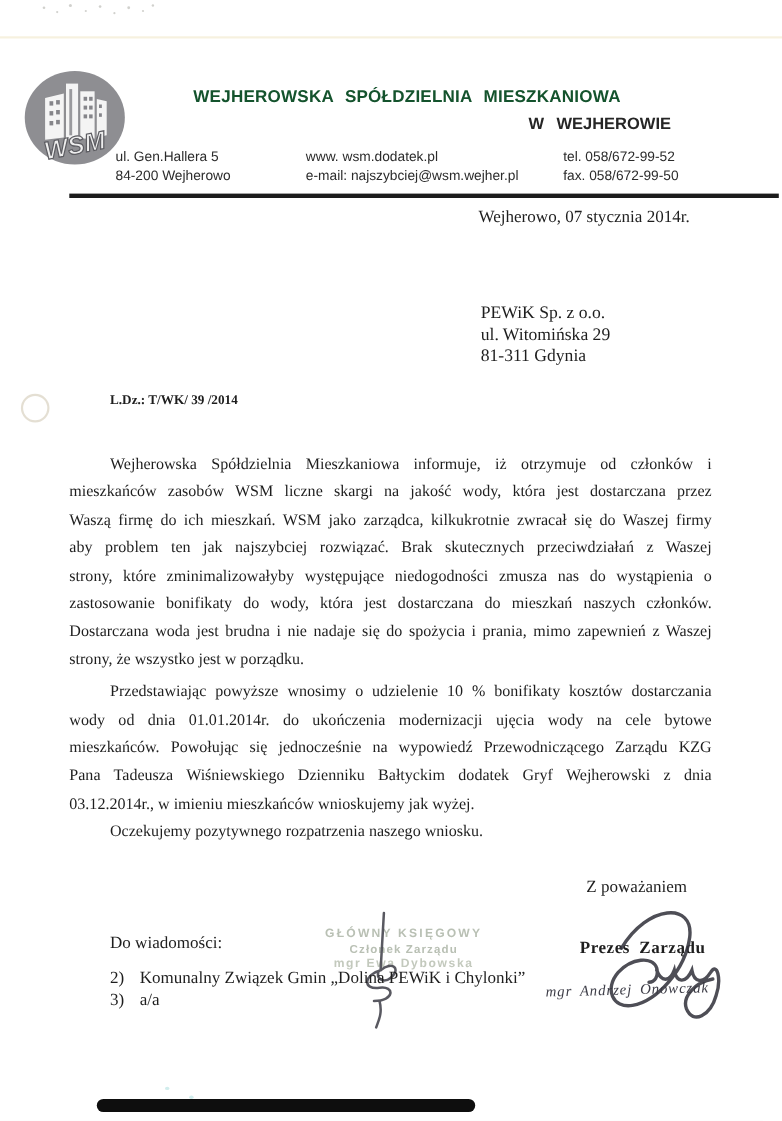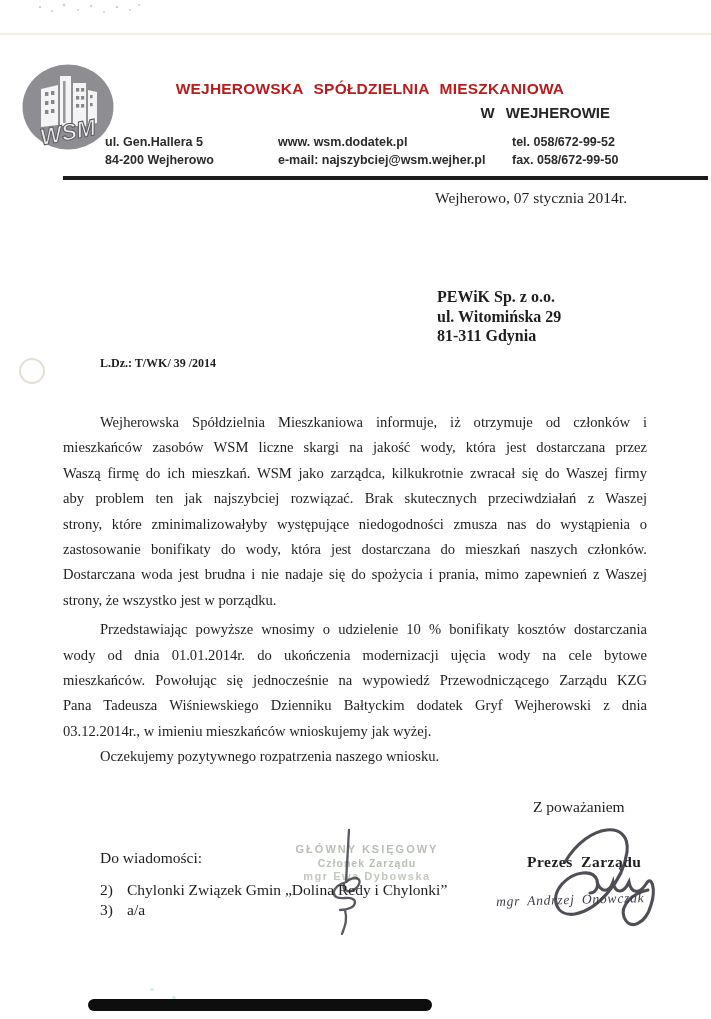--- a/index.html
+++ b/index.html
@@ -15,38 +15,38 @@
   .ring-artifact{position:absolute;left:19px;top:358px;width:22px;height:22px;
     border:2px solid rgba(205,196,175,.55);border-radius:50%;}
   .cyan-speck{position:absolute;width:4px;height:3px;background:rgba(140,210,210,.4);border-radius:50%;}
   .bottom-bar{position:absolute;left:88px;top:999px;width:344px;height:12px;
     background:#0e0e0e;border-radius:6px;}
   
   .logo{position:absolute;left:21px;top:63px;width:94px;height:90px;}
   .org-title{
     position:absolute;left:130px;top:80px;width:480px;text-align:center;
     font-family:"Liberation Sans",sans-serif;font-weight:bold;font-size:15.5px;
-    letter-spacing:.2px;word-spacing:6px;color:#b91c1c;
+    letter-spacing:.2px;word-spacing:6px;color:#14532d;
   }
   .org-subtitle{
     position:absolute;left:130px;top:104px;width:480px;text-align:right;
     font-family:"Liberation Sans",sans-serif;font-weight:bold;font-size:15px;
     word-spacing:7px;color:#262626;
   }
   .contact-row{position:absolute;left:0;top:134px;width:711px;height:40px;
-    font-family:"Liberation Sans",sans-serif;font-weight:bold;font-size:12.5px;
+    font-family:"Liberation Sans",sans-serif;font-weight:normal;font-size:12.5px;
     color:#2b2b2b;line-height:17.5px;}
   .contact-col1{position:absolute;left:105px;top:0;}
   .contact-col2{position:absolute;left:278px;top:0;}
   .contact-col3{position:absolute;left:512px;top:0;}
   .header-rule{position:absolute;left:63px;top:176px;width:645px;height:4px;background:#1b1b1b;}
   
   .dateline{position:absolute;left:435px;top:189px;font-size:15.5px;}
-  .recipient{position:absolute;left:437px;top:275px;font-weight:bold;font-size:16px;
-    line-height:19.5px;white-space:pre-line;margin-top:12px;}
+  .recipient{position:absolute;left:437px;top:275px;font-weight:normal;font-size:16px;
+    line-height:19.5px;white-space:pre-line;}
   .reference{position:absolute;left:100px;top:356px;font-weight:bold;font-size:12px;}
   
   .body-text{position:absolute;left:63px;top:410px;width:584px;font-size:14.6px;}
   .para-lines{
     white-space:pre-line;line-height:25.4px;
     text-align:justify;text-align-last:justify;text-indent:37px;
   }
   .para-lastline{line-height:25.4px;text-align:left;}
   .para-gap{height:4px;}
   .para-single{line-height:25.4px;text-indent:37px;}
@@ -186,20 +186,20 @@
   </div>
   <svg class="stamp-sig" viewBox="0 0 62 108">
     <path d="M31,2 L28,54 C13,58 11,72 27,70 C41,68 41,82 22,82
              M28,54 C39,45 47,53 37,61 C31,66 24,62 26,56
              M27,82 C30,93 26,100 24,106" fill="none" stroke="#474750" stroke-width="2.3" stroke-linecap="round" opacity="0.9"></path>
   </svg>
 
   <div class="cc-block">
     <div class="cc-heading">Do wiadomości:</div>
     <div class="cc-item">
-      <span class="cc-num">2)</span><span>Chylonki Związek Gmin „Dolina Redy i Chylonki”</span>
+      <span class="cc-num">2)</span><span>Komunalny Związek Gmin „Dolina PEWiK i Chylonki”</span>
     </div>
     <div class="cc-item">
       <span class="cc-num">3)</span><span>a/a</span>
     </div>
   </div>
 
 </div>
 
 </body></html>

